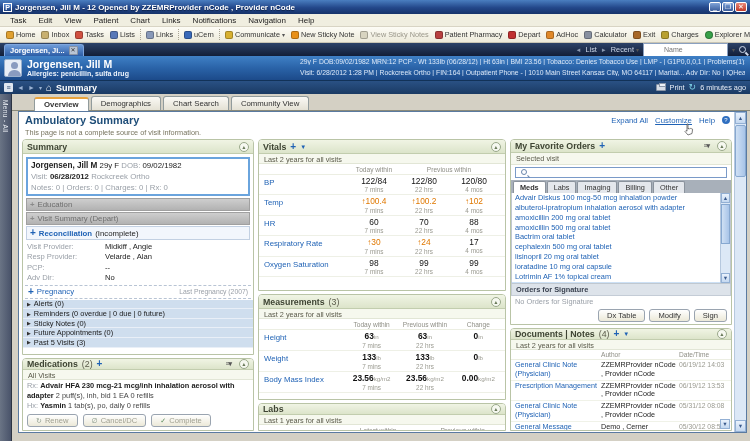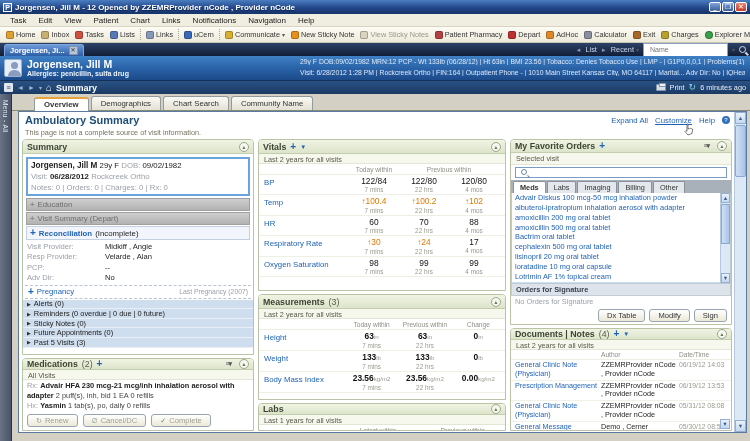--- a/index.html
+++ b/index.html
@@ -33,21 +33,21 @@
   .caret { font-size:6px; color:#555; }
   
   .pstrip { height:13px; background:linear-gradient(#2c4268,#121e38); display:flex; align-items:center; padding:0 4px; color:#cfd9ea; }
   .ptab { height:12px; margin-top:1px; display:flex; align-items:center; gap:4px; padding:0 5px;
     background:linear-gradient(#6d9bd8,#2d5da6); border:1px solid #7fa6dd; border-bottom:none;
     border-radius:3px 3px 0 0; color:#fff; font-size:7.5px; font-weight:bold; }
   .ptab .x { width:9px; height:9px; background:#b8c4d4; color:#333; border:1px solid #8a94a4;
     font-size:6px; line-height:7px; text-align:center; border-radius:1px; font-weight:normal; }
   .pstrip .right { margin-left:auto; display:flex; align-items:center; gap:4px; font-size:7.3px; }
   .pstrip .nav { color:#8a98b0; font-size:6px; }
-  .nameinput { width:85px; height:14px; font-size:7px; border:1px solid #8aa0c0; background:#fff; color:#333; padding:0 6px; }
+  .nameinput { width:85px; height:14px; font-size:7px; border:1px solid #8aa0c0; background:#fff; color:#333; padding:0 20px; }
   .mag { width:7px; height:7px; border:1.5px solid #cfd9ea; border-radius:50%; position:relative; display:inline-block; }
   .mag::after { content:""; position:absolute; width:4px; height:1.5px; background:#cfd9ea; transform:rotate(45deg); left:5px; top:6px; }
   
   .banner { height:25px; background:linear-gradient(180deg,#3f80c6 0%,#2a63a8 50%,#1c4a8a 100%);
     position:relative; color:#fff; border-bottom:1px solid #123258; }
   .avatar { position:absolute; left:4px; top:3px; width:18px; height:18px; background:#e8eef6; border:1px solid #9ab0cc; border-radius:2px; overflow:hidden; }
   .avatar::before { content:""; position:absolute; left:5.5px; top:2px; width:7px; height:7px; border-radius:50%; background:#8a9cc0; }
   .avatar::after { content:""; position:absolute; left:2.5px; top:10px; width:13px; height:9px; border-radius:6px 6px 0 0; background:#8a9cc0; }
   .bname { position:absolute; left:27px; top:2px; font-size:10.5px; font-weight:bold; }
   .ballergy { position:absolute; left:27px; top:14px; font-size:7px; font-weight:bold; color:#eef4fc; }
@@ -315,21 +315,21 @@
 
   <div class="bodyrow">
     <div class="sidetab">
       <span>Menu - All</span>
     </div>
     <div class="main">
       <div class="tabrow">
         <span class="ctab active">Overview</span>
         <span class="ctab">Demographics</span>
         <span class="ctab">Chart Search</span>
-        <span class="ctab">Community Name</span>
+        <span class="ctab">Community View</span>
       </div>
 
       <div class="frame">
         <div class="fhead">
           <span class="ftitle">Ambulatory Summary</span>
           <span class="flinks">
             <span class="flink">Expand All</span>
             <span class="flink u">Customize</span>
             <span class="flink">Help</span>
             <span class="qicon">?</span>

